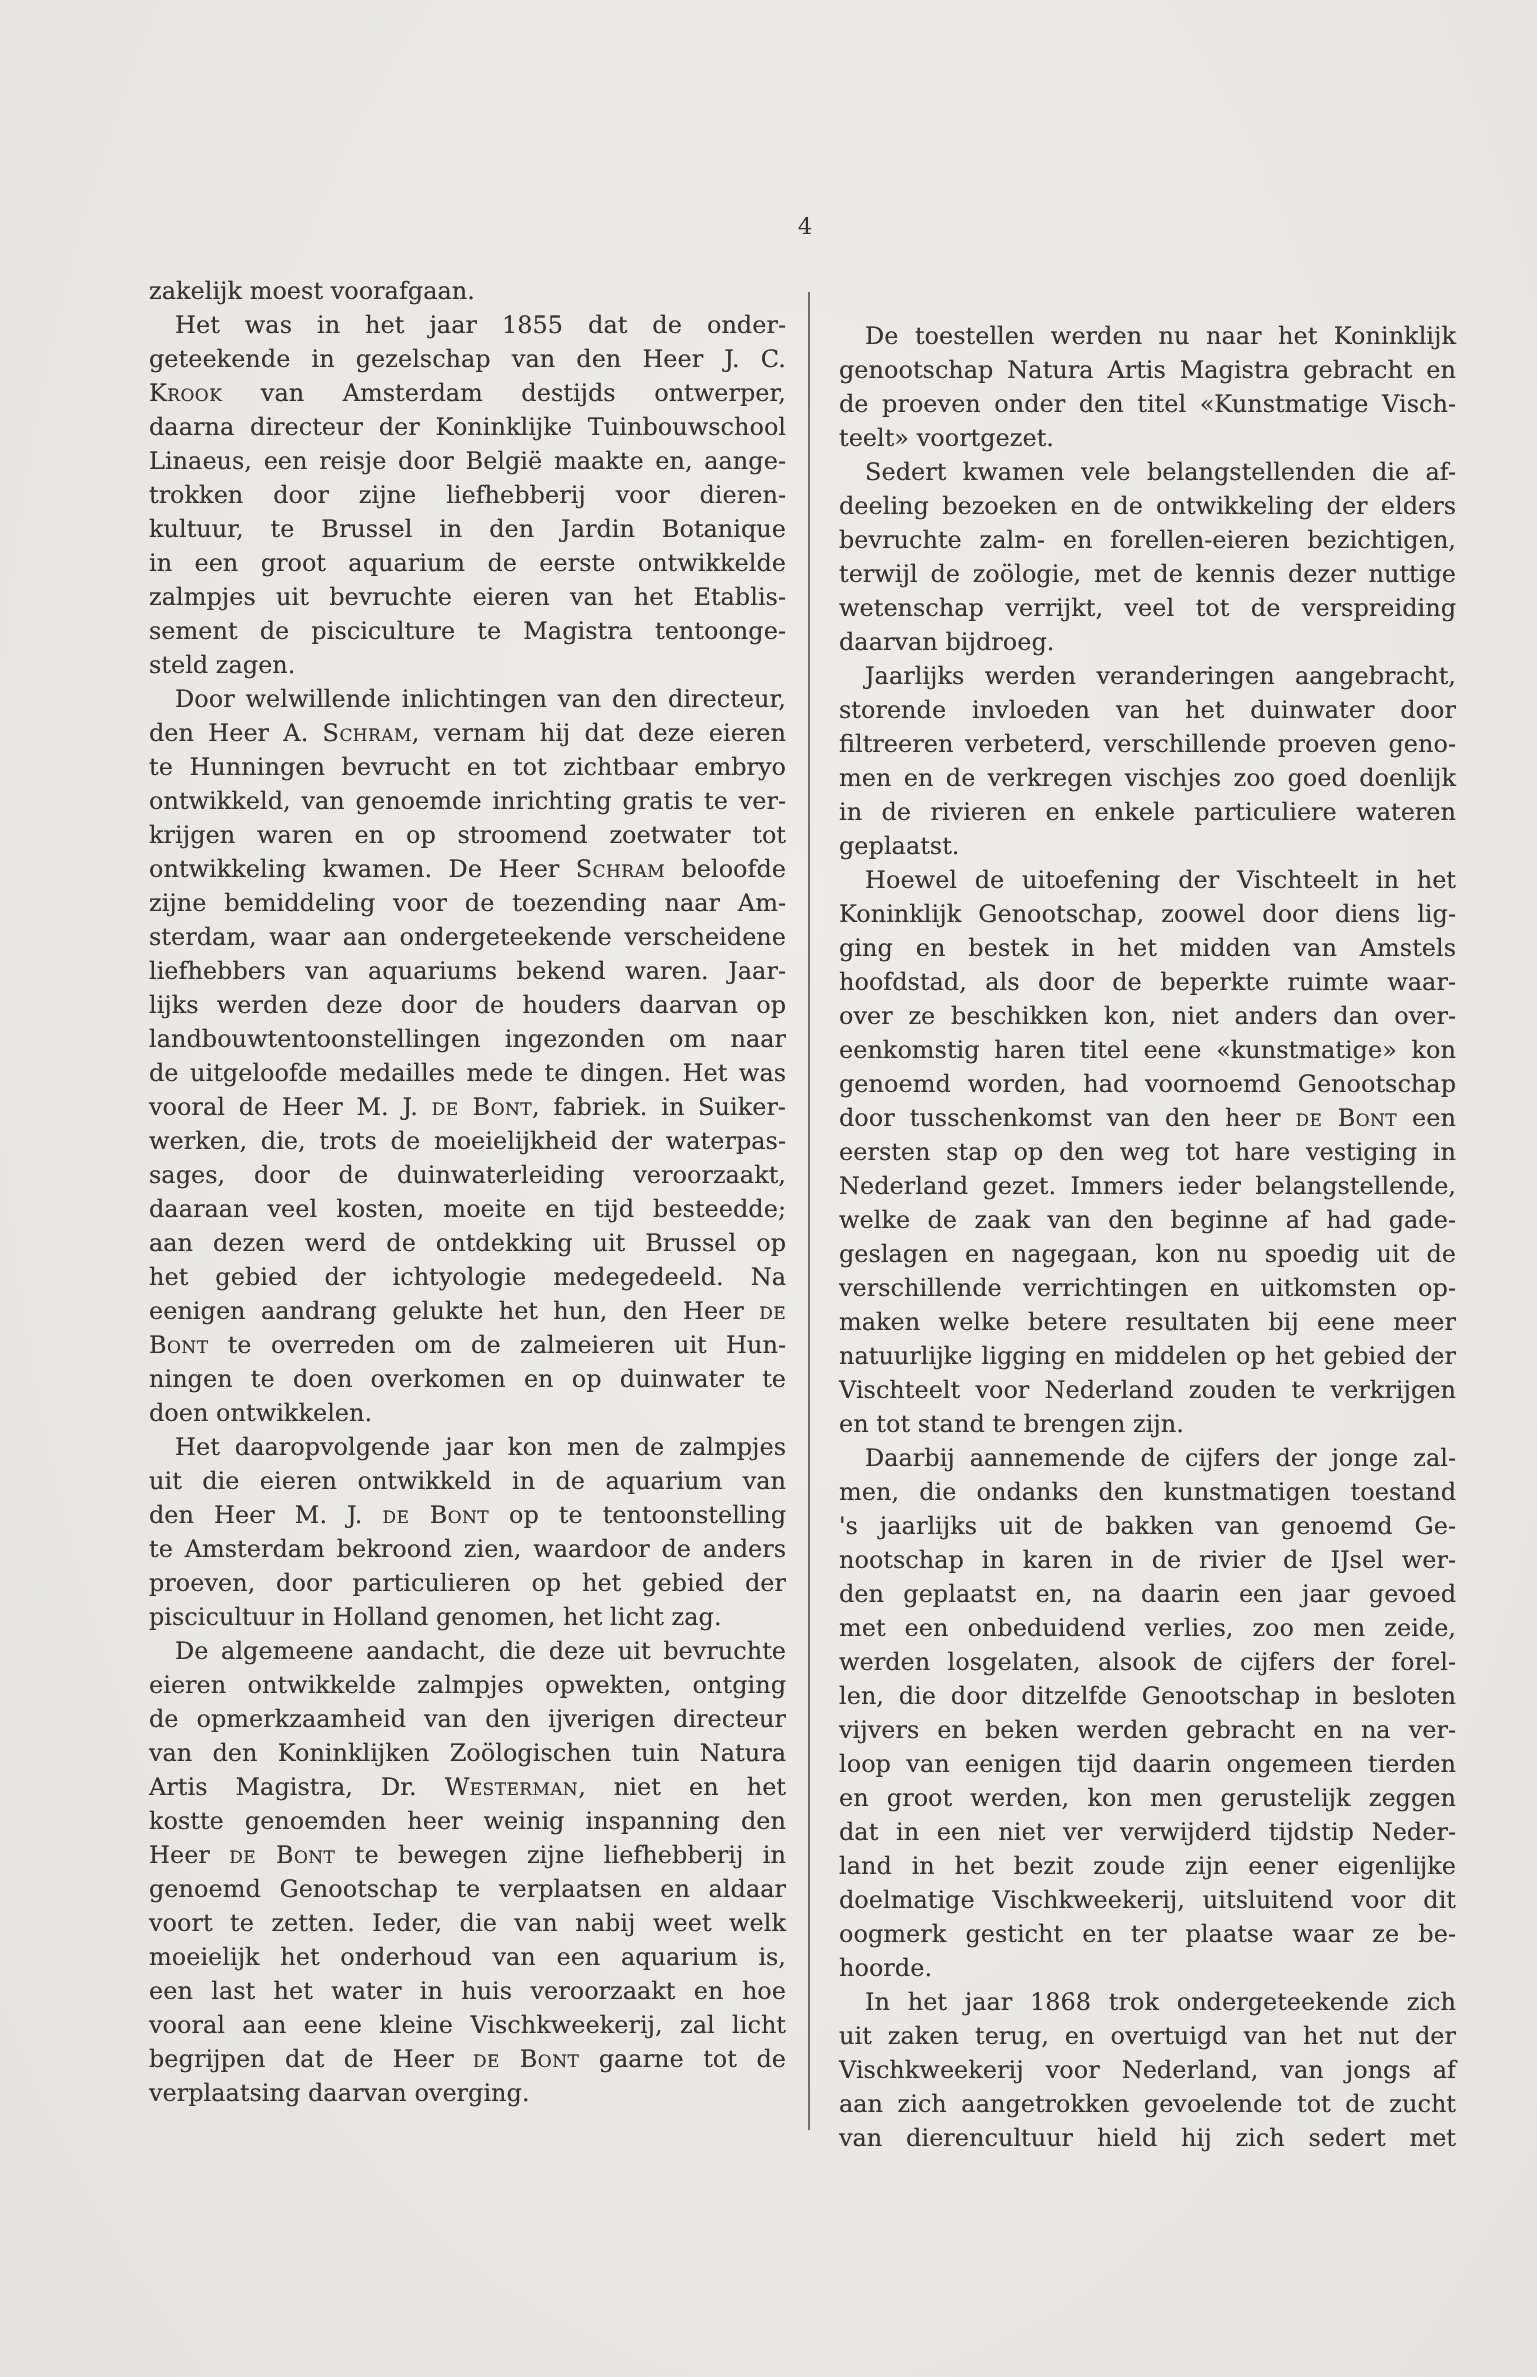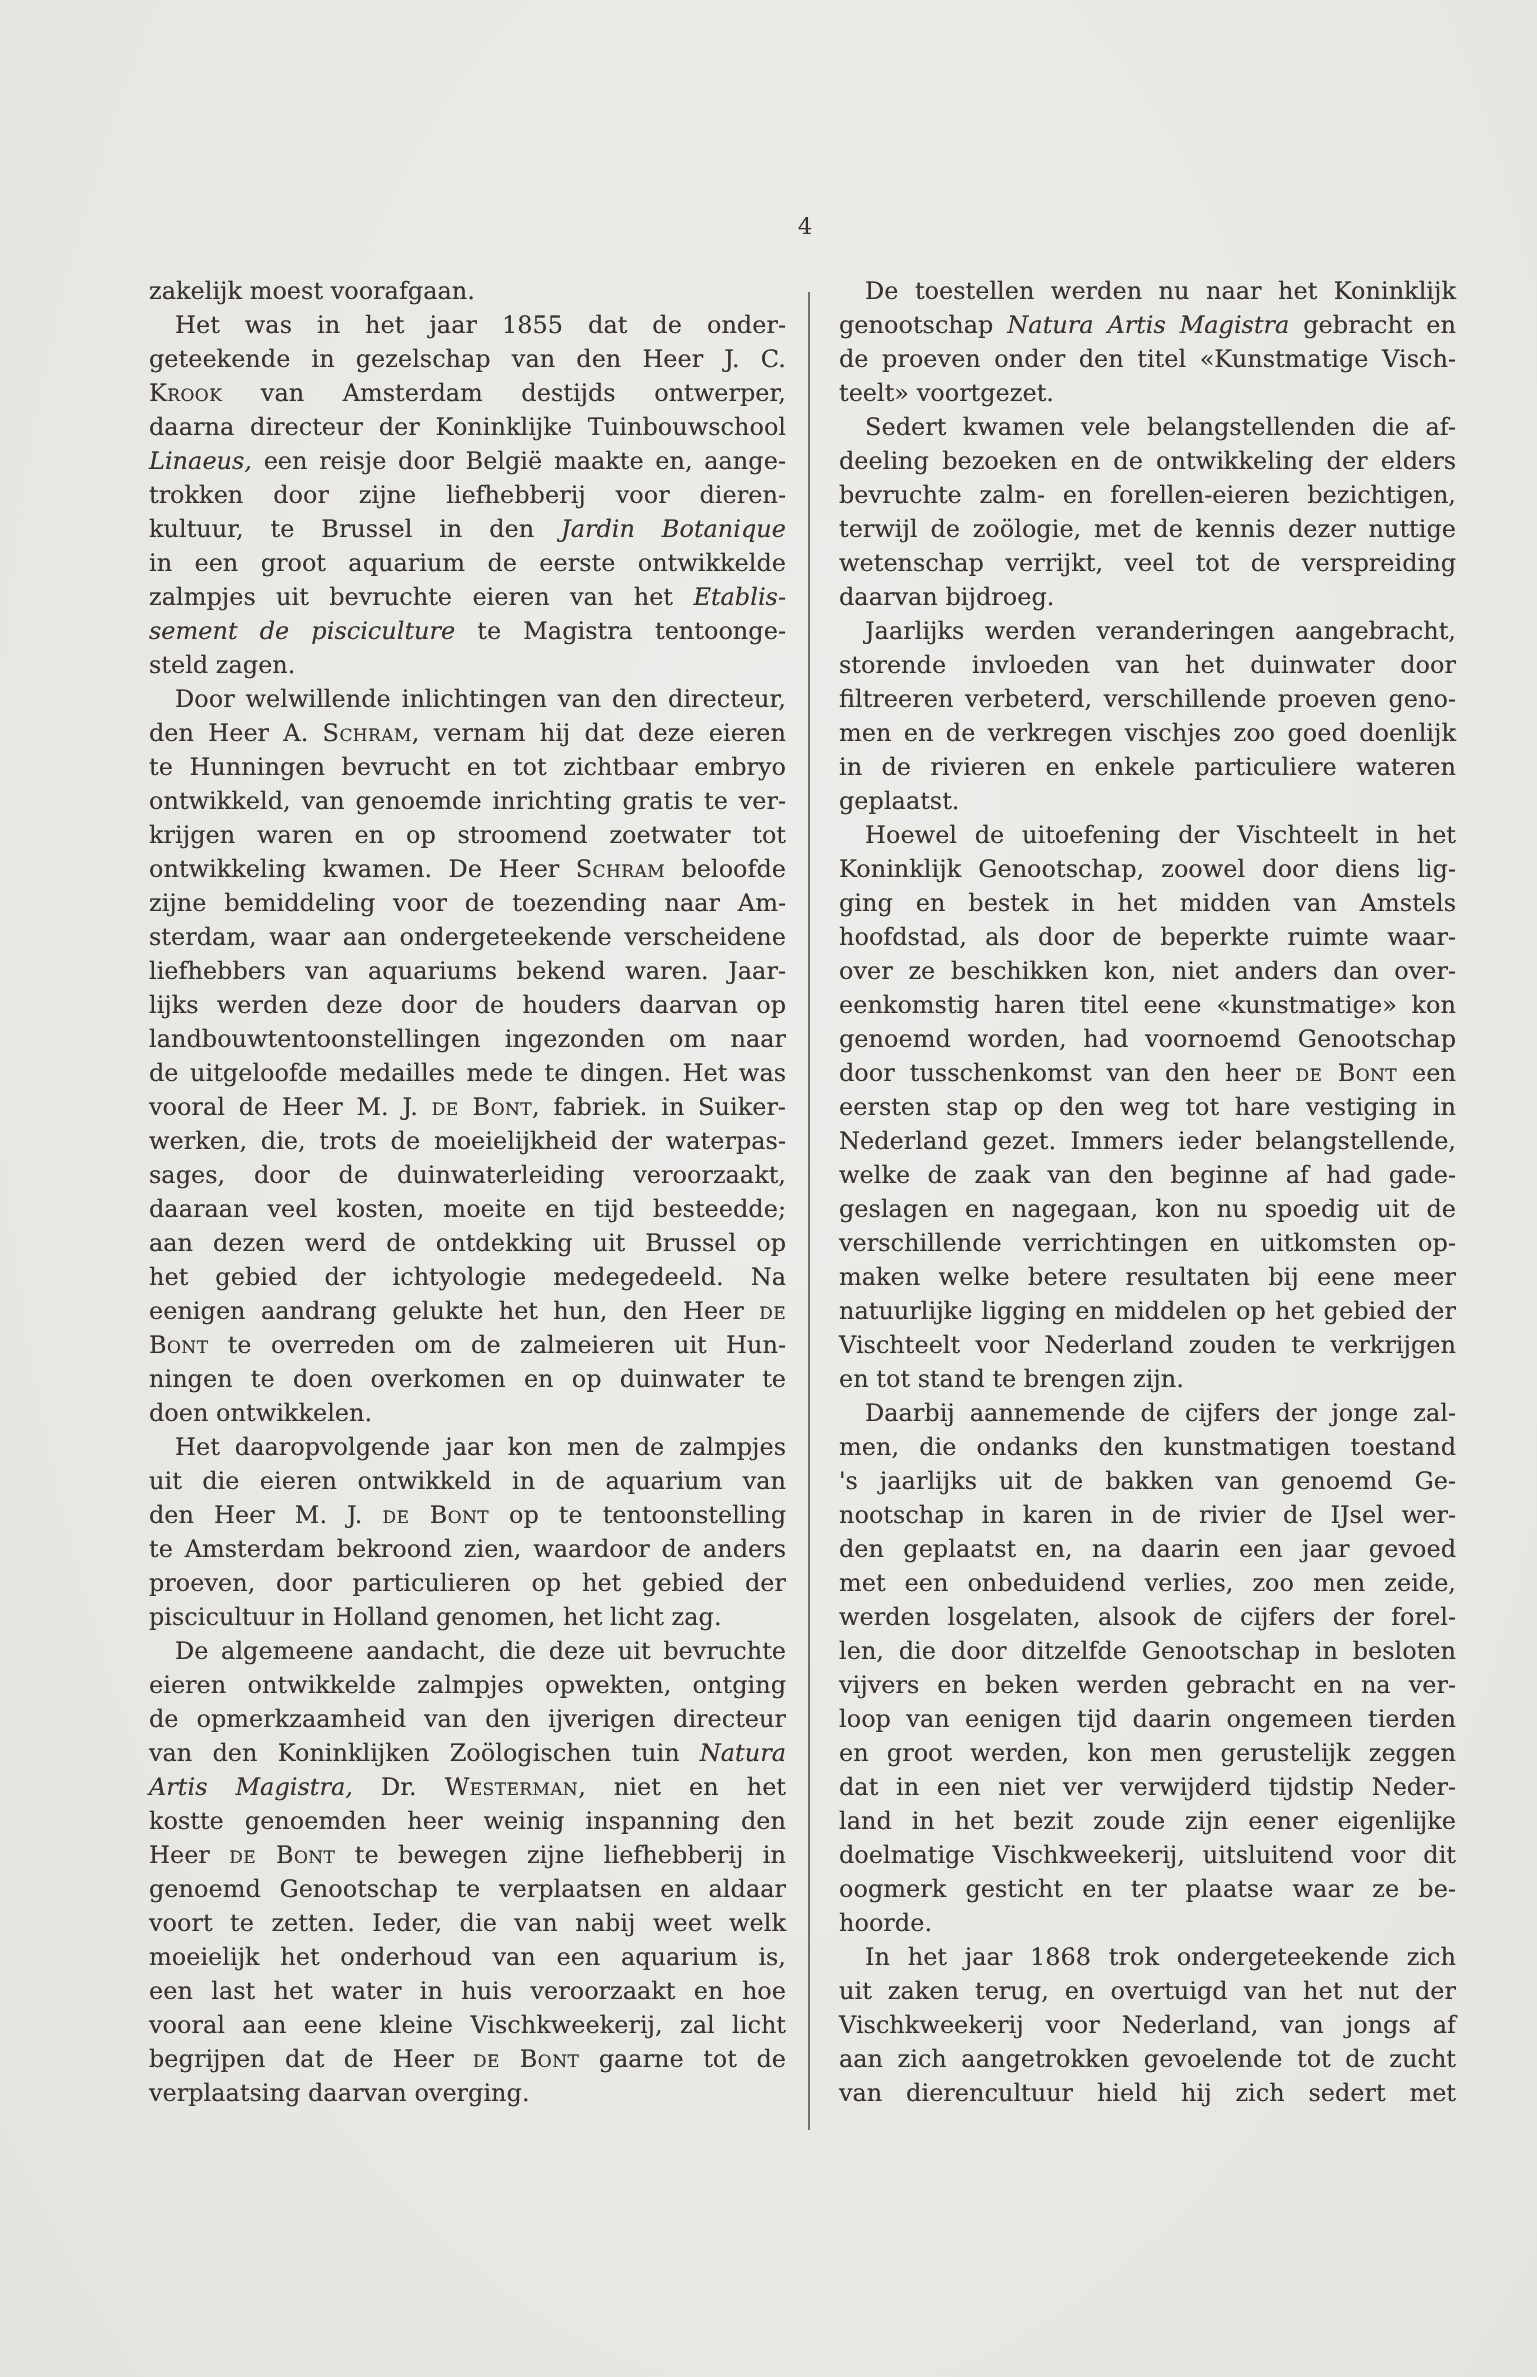--- a/index.html
+++ b/index.html
@@ -39,35 +39,35 @@
     opacity: 0.8;
   }
   .column {
     position: absolute;
     top: 274px;
     font-size: 24px;
     line-height: 34px;
     text-rendering: geometricPrecision;
   }
   .column.left  { left: 149px; width: 637px; }
-  .column.right { left: 839px; width: 617px; }
+  .column.right { left: 839px; width: 617px; margin-top: 45px; }
   .line {
     height: 34px;
     white-space: normal;
     text-align: justify;
     text-align-last: justify;
     text-shadow: 0 0 0.5px rgba(40, 38, 32, 0.55);
   }
   .line.end {
     text-align-last: left;
   }
   .line.ind {
     padding-left: 26px;
   }
-  .it { font-style: italic; }
+  .it { }
   .sc { font-variant: small-caps; letter-spacing: 0.4px; }
 </style>
 </head>
 <body>
 
 <div class="page">
   <div class="page-number">4</div>
   <div class="col-divider"></div>
   <div class="column left" id="col-left">
       <div class="line end"><span>zakelijk moest voorafgaan.</span></div>

